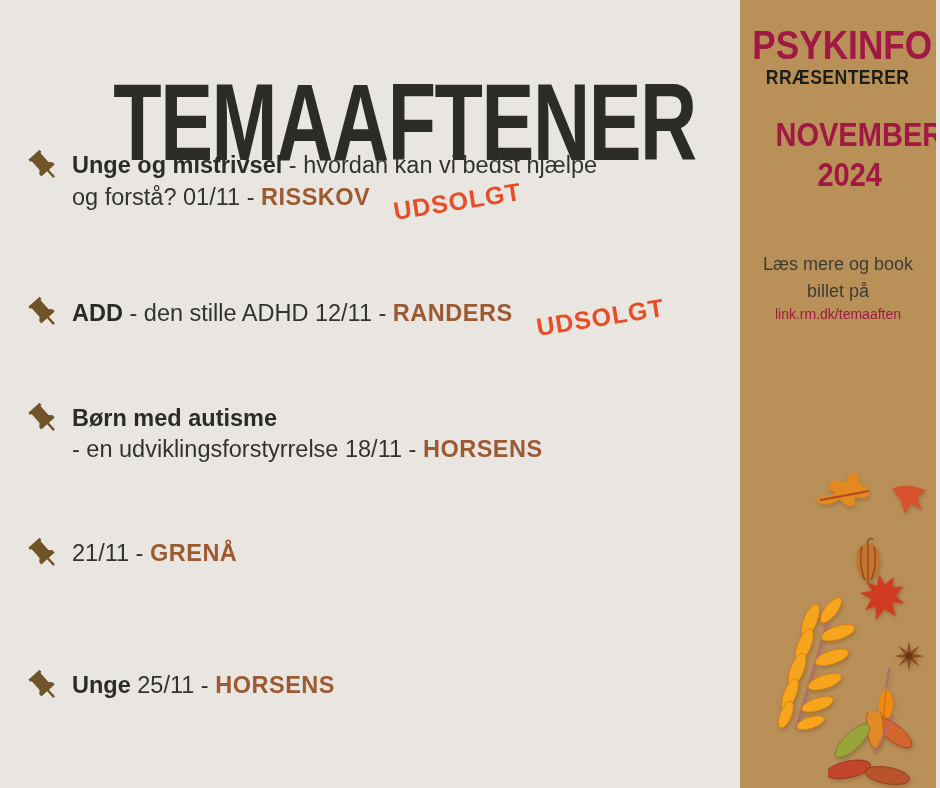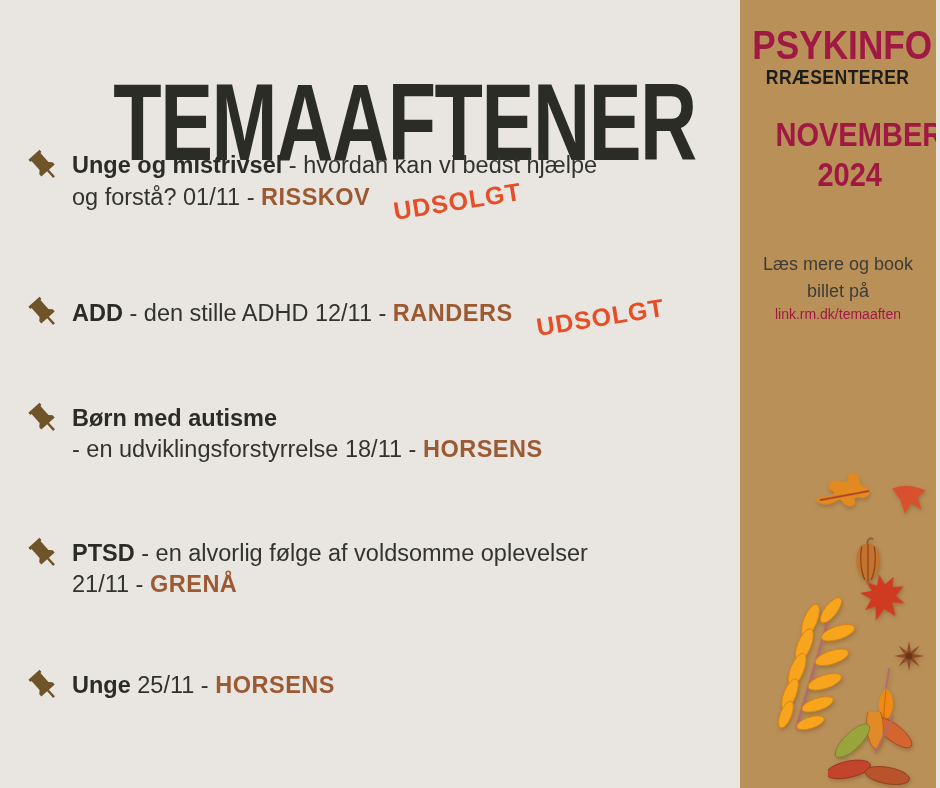--- a/index.html
+++ b/index.html
@@ -90,21 +90,20 @@
       </div>
     </div>
 
     <div class="event" style="top:538px">
       <span class="pin">
         <svg viewBox="0 0 24 24">
             <path fill="currentColor" d="M16 12V4h1V2H7v2h1v8l-2 2v2h5.2v6h1.6v-6H18v-2l-2-2z"></path>
           </svg>
       </span>
       <div class="etext">
-        <div><b>PTSD</b><span> - en alvorlig følge af voldsomme oplevelser</span></div>
         <div><span>21/11 - </span><b class="city">GRENÅ</b></div>
       </div>
     </div>
 
     <div class="event" style="top:670px">
       <span class="pin">
         <svg viewBox="0 0 24 24">
             <path fill="currentColor" d="M16 12V4h1V2H7v2h1v8l-2 2v2h5.2v6h1.6v-6H18v-2l-2-2z"></path>
           </svg>
       </span>

